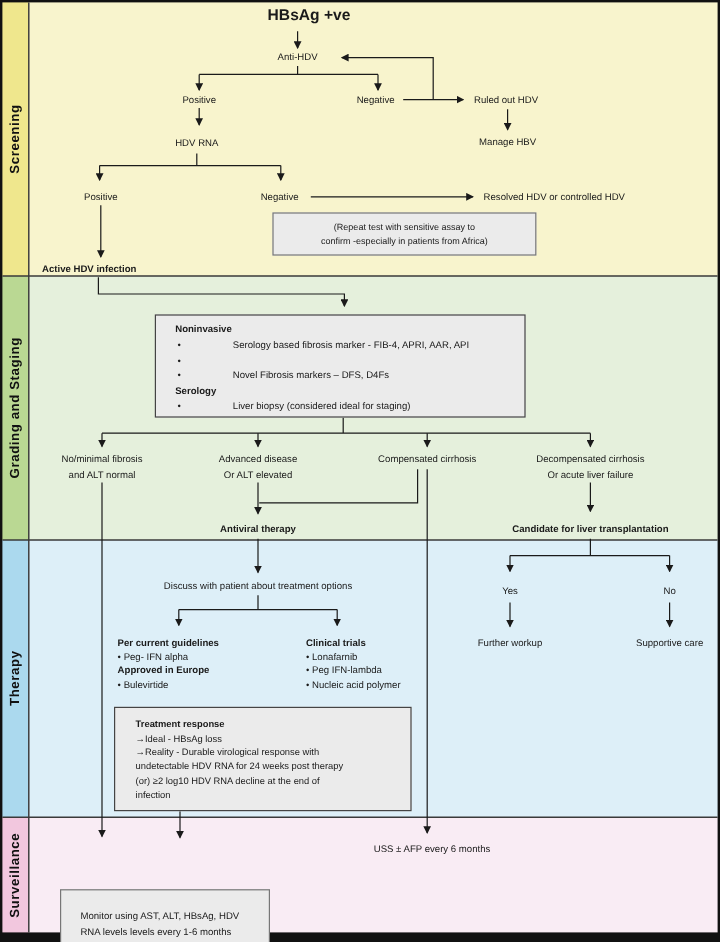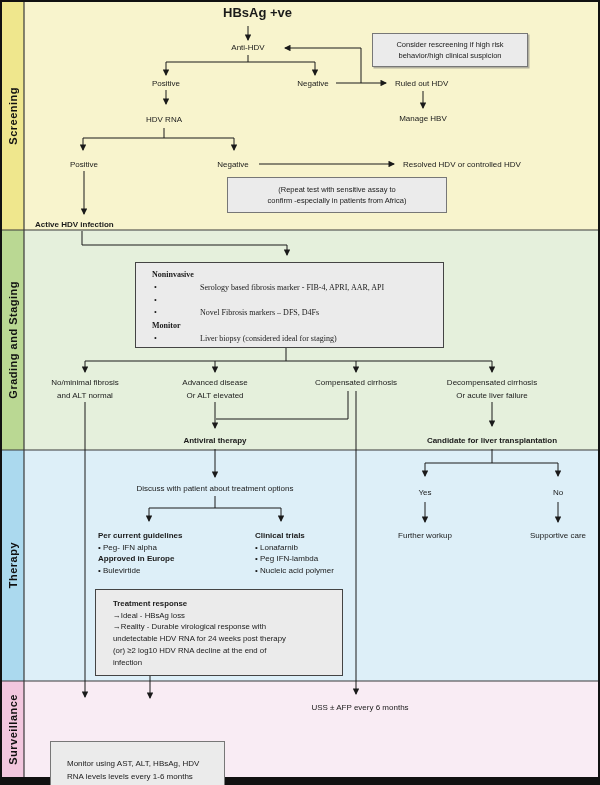--- a/index.html
+++ b/index.html
@@ -133,55 +133,51 @@
     <path class="ln" d="M425,463 V476" marker-end="url(#ah)"></path>
     <path class="ln" d="M558,463 V476" marker-end="url(#ah)"></path>
     <path class="ln" d="M425,502 V522" marker-end="url(#ah)"></path>
     <path class="ln" d="M558,502 V522" marker-end="url(#ah)"></path>
     <path class="ln" d="M150,676 V698" marker-end="url(#ah)"></path>
   </svg>
 
   <div class="lbl ctr title" style="left:248px;top:7px;padding-left:19px;">HBsAg +ve</div>
   <div class="lbl ctr" style="left:248px;top:42px;">Anti-HDV</div>
 
-  <div class="gbox shadow" style="left:372px;top:33px;width:156px;height:34px;">
-    <div>Consider rescreening if high risk</div>
-    <div>behavior/high clinical suspicion</div>
-  </div>
 
   <div class="lbl ctr" style="left:166px;top:78px;">Positive</div>
   <div class="lbl ctr" style="left:313px;top:78px;">Negative</div>
   <div class="lbl" style="left:395px;top:78px;">Ruled out HDV</div>
   <div class="lbl ctr" style="left:423px;top:113px;">Manage HBV</div>
   <div class="lbl ctr" style="left:164px;top:114px;">HDV RNA</div>
   <div class="lbl ctr" style="left:84px;top:159px;">Positive</div>
   <div class="lbl ctr" style="left:233px;top:159px;">Negative</div>
   <div class="lbl" style="left:403px;top:159px;">Resolved HDV or controlled HDV</div>
 
   <div class="gbox" style="left:227px;top:177px;width:220px;height:36px;">
     <div>(Repeat test with sensitive assay to</div>
     <div>confirm -especially in patients from Africa)</div>
   </div>
 
   <div class="lbl bold" style="left:35px;top:219px;">Active HDV infection</div>
 
-  <div class="gbox dark" style="left:135px;top:262px;width:309px;height:86px;padding:6px 14px 0 16px;line-height:12.8px;font-family:Liberation Serif, serif;">
+  <div class="gbox dark" style="left:129px;top:262px;width:309px;height:86px;padding:6px 14px 0 16px;line-height:12.8px;">
     <div class="bold">Noninvasive</div>
     <div class="brow">
       <span class="bdot">•</span>
       <span>Serology based fibrosis marker - FIB-4, APRI, AAR, API</span>
     </div>
     <div class="brow">
       <span class="bdot">•</span>
     </div>
     <div class="brow">
       <span class="bdot">•</span>
       <span>Novel Fibrosis markers – DFS, D4Fs</span>
     </div>
-    <div class="bold">Monitor</div>
+    <div class="bold">Serology</div>
     <div class="brow">
       <span class="bdot">•</span>
       <span>Liver biopsy (considered ideal for staging)</span>
     </div>
   </div>
 
   <div class="lbl ctr" style="left:85px;top:377px;line-height:12.5px;">
     <div>No/minimal fibrosis</div>
     <div>and ALT normal</div>
   </div>

